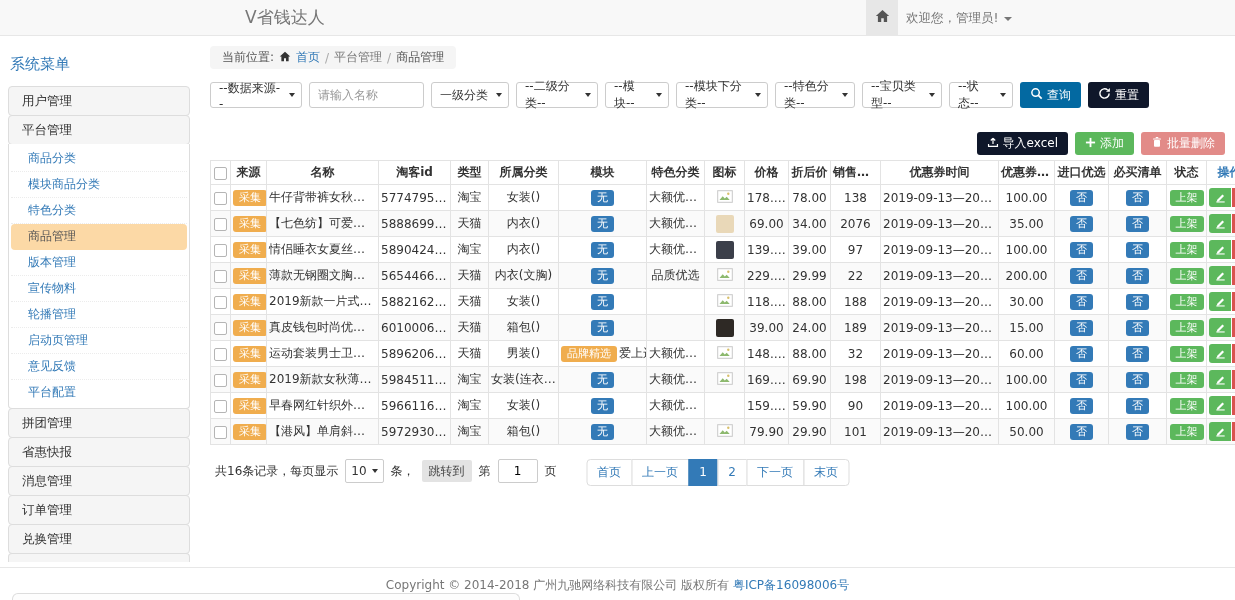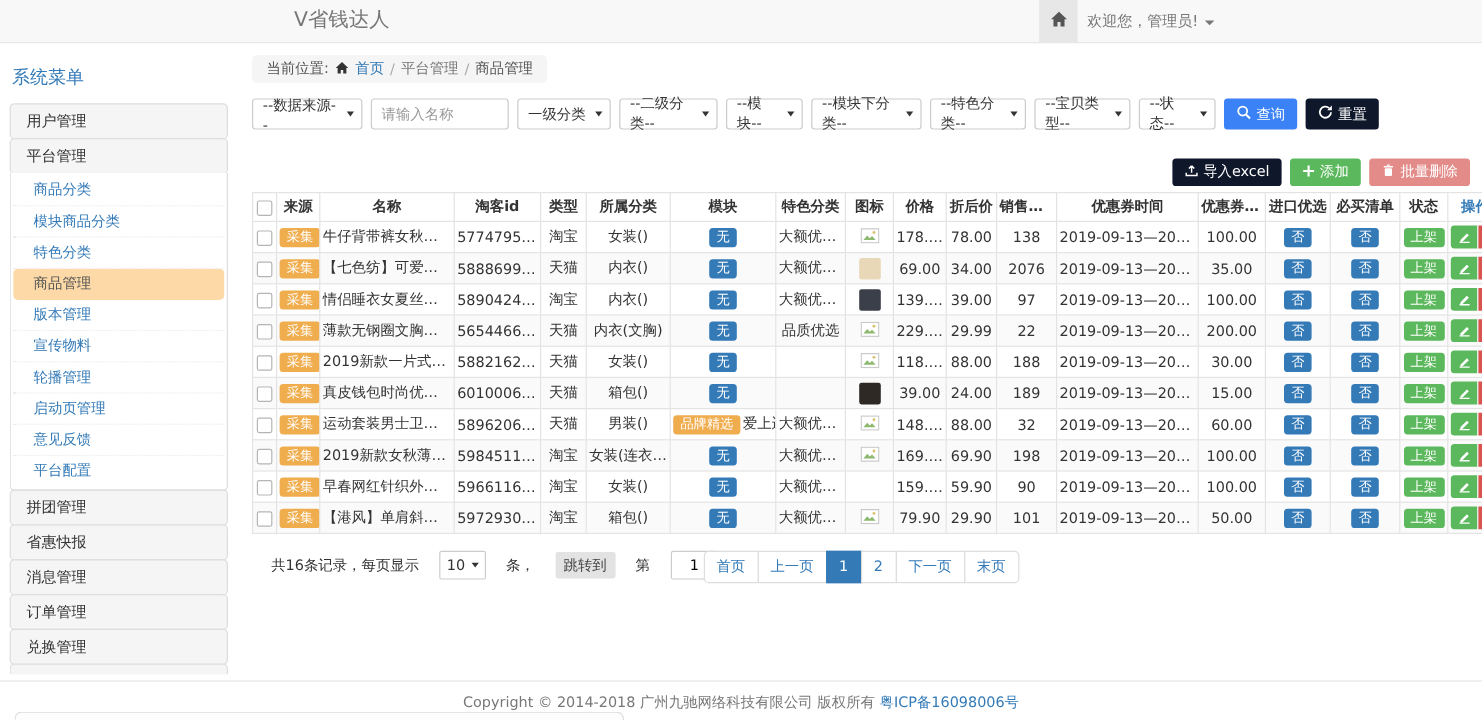--- a/index.html
+++ b/index.html
@@ -32,21 +32,21 @@
   .bc-sub { color:#777; }
   .bc-cur { color:#555; }
 
   .filter-row { display:flex; align-items:center; gap:7px; margin-top:13px; }
   .fr-controls { display:contents; }
   .selbox { height:26px; border:1px solid #ccc; border-radius:3px; background:#fff; display:inline-flex; align-items:center; justify-content:space-between; padding:0 6px 0 8px; font-size:12px; color:#333; cursor:pointer; flex:none; }
   .selbox .sel-caret { width:0; height:0; border-left:3.5px solid transparent; border-right:3.5px solid transparent; border-top:4px solid #333; margin-left:6px; }
   .txt-input { height:26px; width:115px; border:1px solid #ccc; border-radius:3px; font-size:12px; padding:0 8px; color:#333; font-family:inherit; }
   .txt-input::placeholder { color:#999; }
   .btn { border:none; border-radius:3px; color:#fff; font-size:12px; height:26px; padding:0 10px; display:inline-flex; align-items:center; gap:4px; cursor:pointer; font-family:inherit; }
-  .btn-primary { background:#3b82f6;align-items:center; }
+  .btn-primary { background:#0369a1;align-items:center; }
   .btn-info { background:#0f172a; }
   .btn-success { background:#5cb85c; }
   .btn-danger-soft { background:#e28b88; }
 
   .toolbar { display:flex; justify-content:flex-end; gap:7px; margin-top:24px; }
   .toolbar .btn { height:23px; font-size:12px; }
 
   
   table.grid { width:100%; border-collapse:collapse; table-layout:fixed; margin-top:5px; font-size:12px; }
   .grid th, .grid td { border:1px solid #e3e3e3; text-align:center; height:26px; padding:1px 2px; overflow:hidden; white-space:nowrap; text-overflow:ellipsis; }
@@ -60,21 +60,21 @@
   .chk { display:inline-block; width:13px; height:13px; border:1px solid #b5b5b5; border-radius:2px; background:#fff; vertical-align:middle; cursor:pointer; }
   .thumb { display:inline-block; width:18px; height:18px; border-radius:2px; vertical-align:middle; }
   .ops { display:inline-flex; }
   .op-btn { width:22px; height:19px; display:inline-flex; align-items:center; justify-content:center; cursor:pointer; }
   .op-edit { background:#5cb85c; border-radius:3px 0 0 3px; }
   .op-del { background:#d9534f; border-radius:0 3px 3px 0; margin-left:1px; }
   .module-cell { display:inline-flex; align-items:center; gap:2px; }
 
   
   .pag-row { position:relative; margin-top:14px; height:28px; font-size:12px; }
-  .pag-summary { position:absolute; left:16px; top:0; display:inline-flex; align-items:center; gap:17px; }
+  .pag-summary { position:absolute; left:5px; top:0; display:inline-flex; align-items:center; gap:7px; }
   .pp-select { height:24px; border:1px solid #ccc; border-radius:2px; background:#fff; display:inline-flex; align-items:center; padding:0 5px; gap:5px; cursor:pointer; }
   .pp-select .sel-caret { width:0; height:0; border-left:3.5px solid transparent; border-right:3.5px solid transparent; border-top:4px solid #333; }
   .jump-btn { height:22px; background:#e3e3e3; border:none; border-radius:2px; padding:0 7px; font-size:12px; color:#444; cursor:pointer; font-family:inherit; }
   .jump-input { width:40px; height:24px; border:1px solid #ccc; border-radius:2px; text-align:center; font-size:12px; font-family:inherit; }
   .pager { position:absolute; left:50%; transform:translateX(-50%); top:0; display:inline-flex; }
   .page-btn { min-width:30px; height:27px; line-height:25px; padding:0 10px; border:1px solid #ddd; background:#fff; color:#337ab7; text-align:center; margin-left:-1px; cursor:pointer; }
   .page-btn.first { border-radius:4px 0 0 4px; margin-left:0; }
   .page-btn.last { border-radius:0 4px 4px 0; }
   .page-btn.active { background:#337ab7; border-color:#337ab7; color:#fff; }
 

